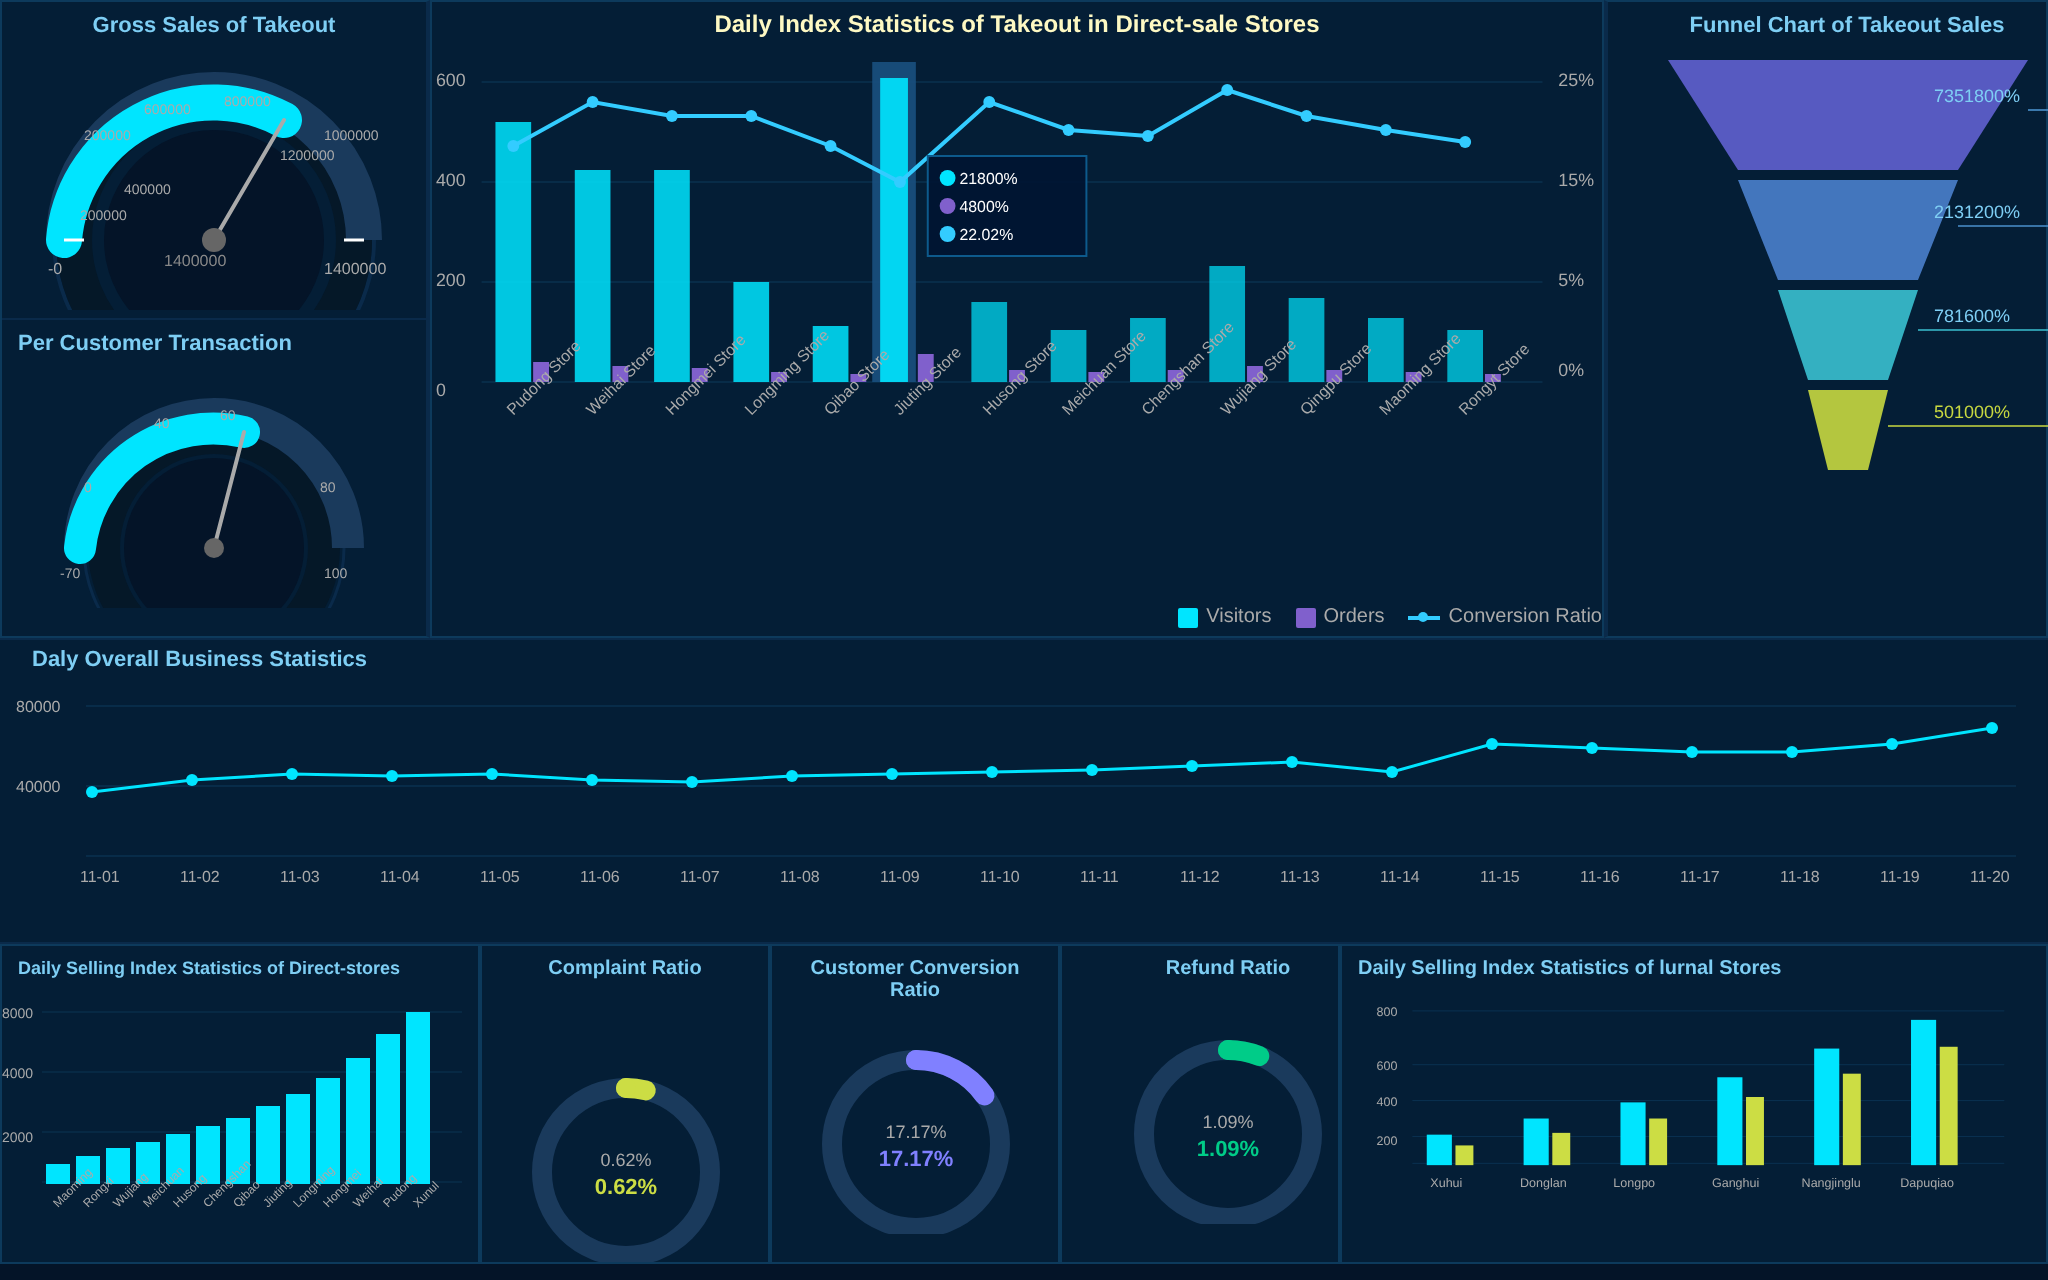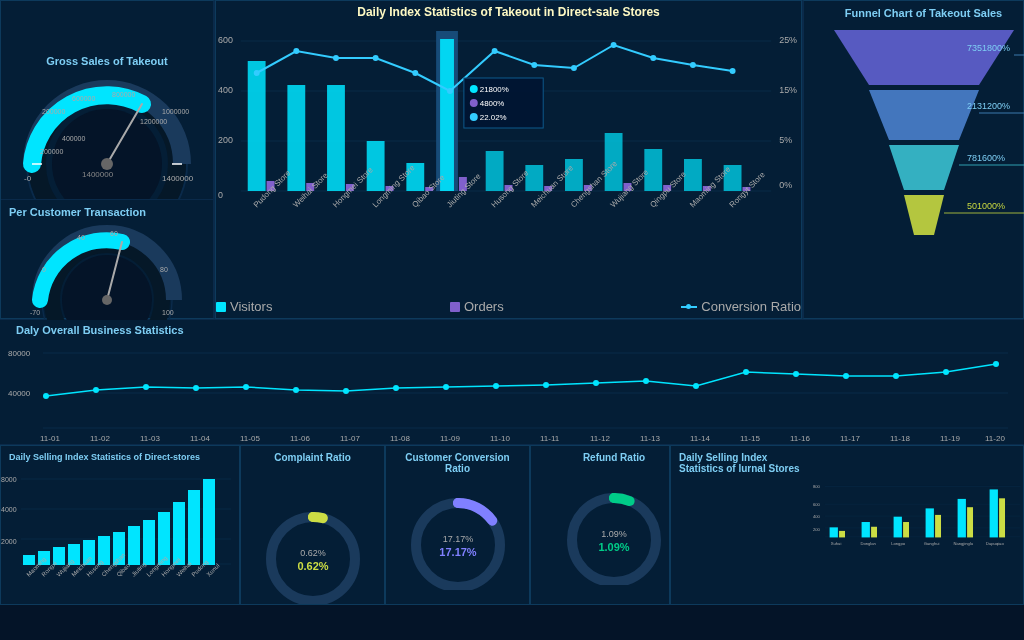--- a/index.html
+++ b/index.html
@@ -39,21 +39,20 @@
       flex-direction: column;
       border-right: 2px solid #0a2a4a;
     }
 
     .gauge-section {
       flex: 1;
       border-bottom: 1px solid #0a2a4a;
       display: flex;
       flex-direction: column;
       align-items: center;
-      margin-top: 48px;
     }
 
     .gauge-section-2 {
       flex: 1;
       display: flex;
       flex-direction: column;
     }
 
     
     .gauge-wrapper {
@@ -72,21 +71,21 @@
     }
 
     
     .right-panel {
       width: 222px;
       border-left: 2px solid #0a2a4a;
     }
 
     
     .mid-row {
-      height: 125px;
+      height: 152px;
       border-bottom: 1px solid #0a2a4a;
       background: #041e36;
       position: relative;
       padding: 0 8px;
     }
 
     .mid-row .panel-title {
       padding-top: 4px;
     }
 
@@ -102,23 +101,23 @@
     }
 
     .bottom-left {
       width: 240px;
     }
 
     
     .legend {
       display: flex;
       gap: 12px;
-      justify-content: space-between;
+      justify-content: flex-end;
       padding: 4px 0;
-      font-size: 13px;
+      font-size: 10px;
       color: #aaa;
     }
     .legend-item {
       display: flex;
       align-items: center;
       gap: 4px;
     }
     .legend-dot {
       width: 10px;
       height: 10px;
@@ -491,21 +490,21 @@
       <svg width="110" height="100" viewBox="0 0 110 100">
         <circle cx="55" cy="55" r="42" fill="none" stroke="#1a3a5c" stroke-width="10"></circle>
         <circle cx="55" cy="55" r="42" fill="none" stroke="#00cc88" stroke-width="10" stroke-dasharray="16 249" stroke-dashoffset="0" stroke-linecap="round" transform="rotate(-90 55 55)"></circle>
         <circle cx="55" cy="13" r="5" fill="#00cc88"></circle>
         <text x="55" y="52" text-anchor="middle" fill="#aaa" font-size="9">1.09%</text>
         <text x="55" y="66" text-anchor="middle" fill="#00cc88" font-size="11" font-weight="bold">1.09%</text>
       </svg>
     </div>
   </div>
 
-  <div class="bottom-panel" style="flex:1; display:flex; flex-direction:row;">
+  <div class="bottom-panel" style="flex:1; display:flex; flex-direction:column;">
     <div class="panel-title" style="font-size:10px;">Daily Selling Index Statistics of lurnal Stores</div>
     <svg width="100%" height="155" viewBox="0 0 354 155">
       <text x="0" y="18" fill="#aaa" font-size="7">800</text>
       <text x="0" y="48" fill="#aaa" font-size="7">600</text>
       <text x="0" y="68" fill="#aaa" font-size="7">400</text>
       <text x="0" y="90" fill="#aaa" font-size="7">200</text>
       <line x1="20" y1="15" x2="350" y2="15" stroke="#0d3a5c" stroke-width="0.4"></line>
       <line x1="20" y1="45" x2="350" y2="45" stroke="#0d3a5c" stroke-width="0.4"></line>
       <line x1="20" y1="65" x2="350" y2="65" stroke="#0d3a5c" stroke-width="0.4"></line>
       <line x1="20" y1="85" x2="350" y2="85" stroke="#0d3a5c" stroke-width="0.4"></line>

